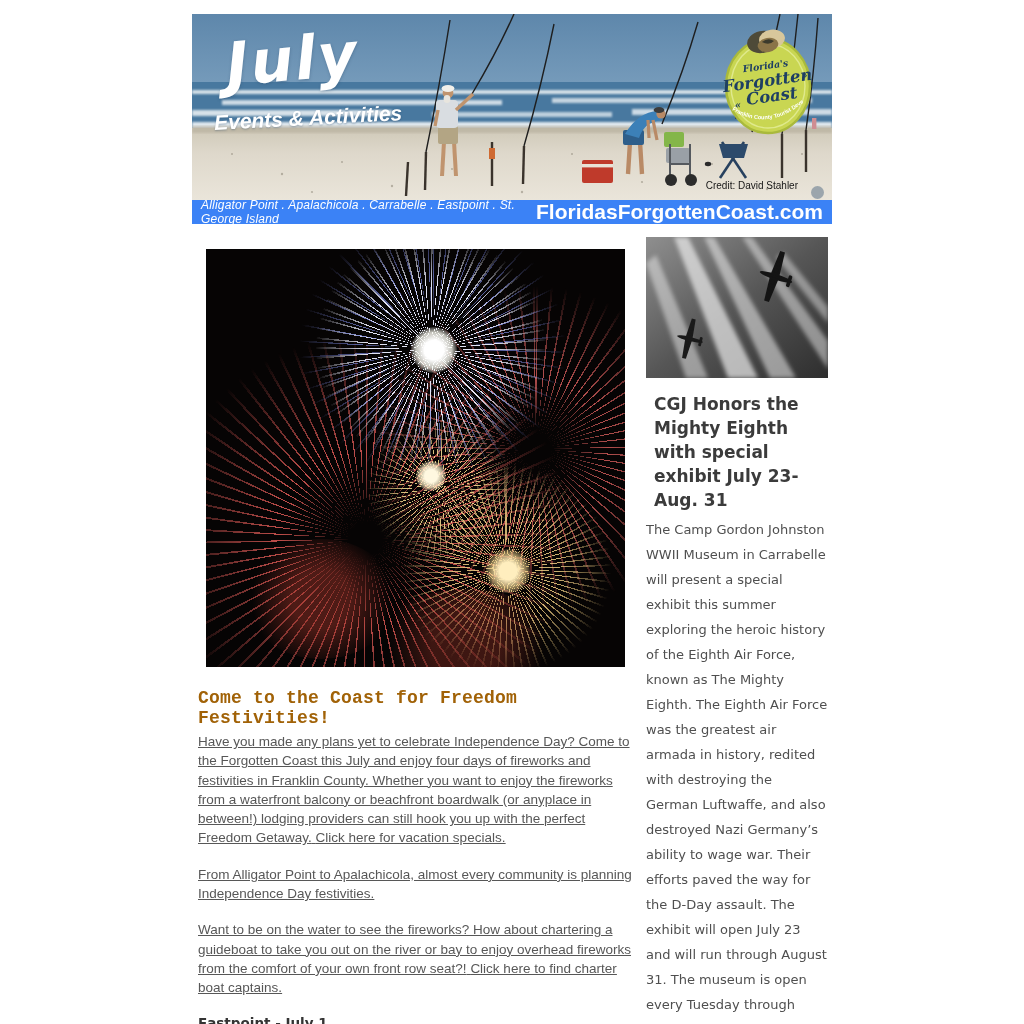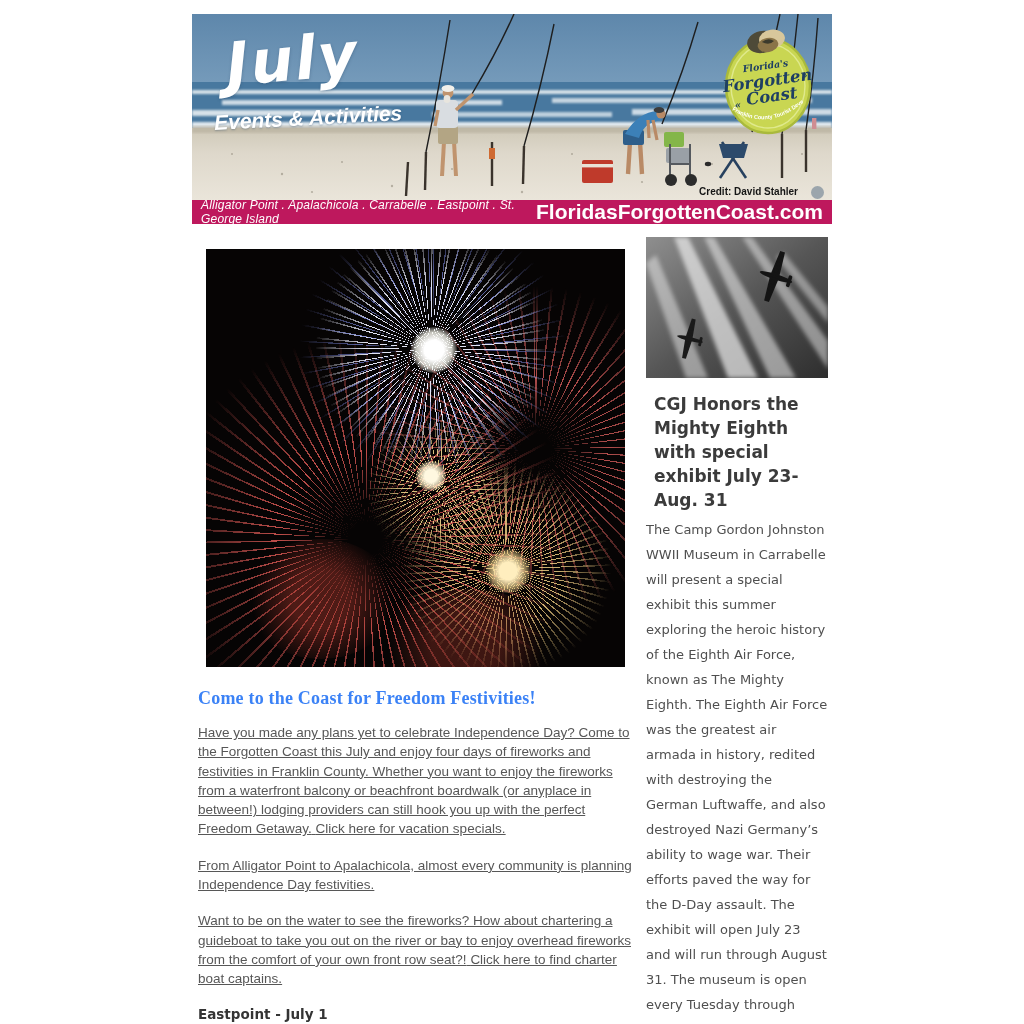--- a/index.html
+++ b/index.html
@@ -8,39 +8,39 @@
   .newsletter{position:absolute;left:192px;top:14px;width:640px;}
 
   
   .hero{position:relative;width:640px;height:186px;overflow:hidden;background:#6b91b3;}
   .hero svg{display:block;}
   .july-title{position:absolute;left:34px;top:10px;color:#fff;font-size:60px;font-weight:bold;
               font-style:italic;font-family:"DejaVu Sans",sans-serif;transform:rotate(-5deg);
               text-shadow:0 1px 3px rgba(40,70,100,.35);letter-spacing:2px;}
   .july-sub{position:absolute;left:22px;top:92px;color:#fff;font-size:21px;font-weight:bold;
             font-style:italic;transform:rotate(-3deg);text-shadow:0 1px 2px rgba(40,70,100,.35);}
-  .credit{position:absolute;right:34px;bottom:3px;font-size:10px;font-weight:bold;color:#161616;}
+  .credit{position:absolute;right:34px;bottom:9px;font-size:10px;font-weight:normal;color:#161616;}
   .photo-badge{position:absolute;right:8px;bottom:1px;width:13px;height:13px;border-radius:50%;
                background:#8d9aa5;opacity:.85;}
   .logo{position:absolute;right:14px;top:8px;width:100px;height:118px;}
 
   
-  .navbar{height:24px;background:#be185d;color:#fff;display:flex;align-items:center;
+  .navbar{height:24px;background:#3b82f6;color:#fff;display:flex;align-items:center;
           justify-content:space-between;padding:0 9px;box-sizing:border-box;}
   .navbar .locations{font-size:12px;font-style:italic;letter-spacing:.2px;}
   .navbar .website{font-size:21px;font-weight:bold;font-family:Liberation Sans, sans-serif;}
 
   
   .left-col{position:absolute;left:0;top:210px;width:441px;padding-left:6px;box-sizing:border-box;}
   .fireworks{width:419px;height:418px;margin:25px 0 0 8px;background:#060404;position:relative;
              overflow:hidden;}
   .burst{position:absolute;border-radius:50%;}
   .core{position:absolute;border-radius:50%;}
-  .article-title{font-family:Liberation Serif, serif;font-size:18px;color:#3b82f6;
-                 margin:21px 0 14px;letter-spacing:.2px;}
+  .article-title{font-family:Liberation Mono, monospace;font-size:18px;color:#a16207;
+                 margin:21px 0 4px;letter-spacing:.2px;}
   .left-col p{font-size:13.5px;line-height:19.3px;color:#575757;margin:0 0 17px;text-decoration:underline;}
   .textlink{color:#575757;text-decoration:underline;cursor:pointer;}
   .event-sub{font-family:"DejaVu Sans",sans-serif;font-size:13.5px;font-weight:bold;color:#343434;
              margin:0 0 3px;}
 
   
   .sidebar{position:absolute;left:454px;top:210px;width:182px;}
   .ww2{width:182px;height:141px;margin-top:13px;position:relative;overflow:hidden;}
   .sidebar-title1{font-family:"DejaVu Sans",sans-serif;font-size:17px;line-height:24px;
                   color:#3b3b3b;margin:14px 8px 5px;}

